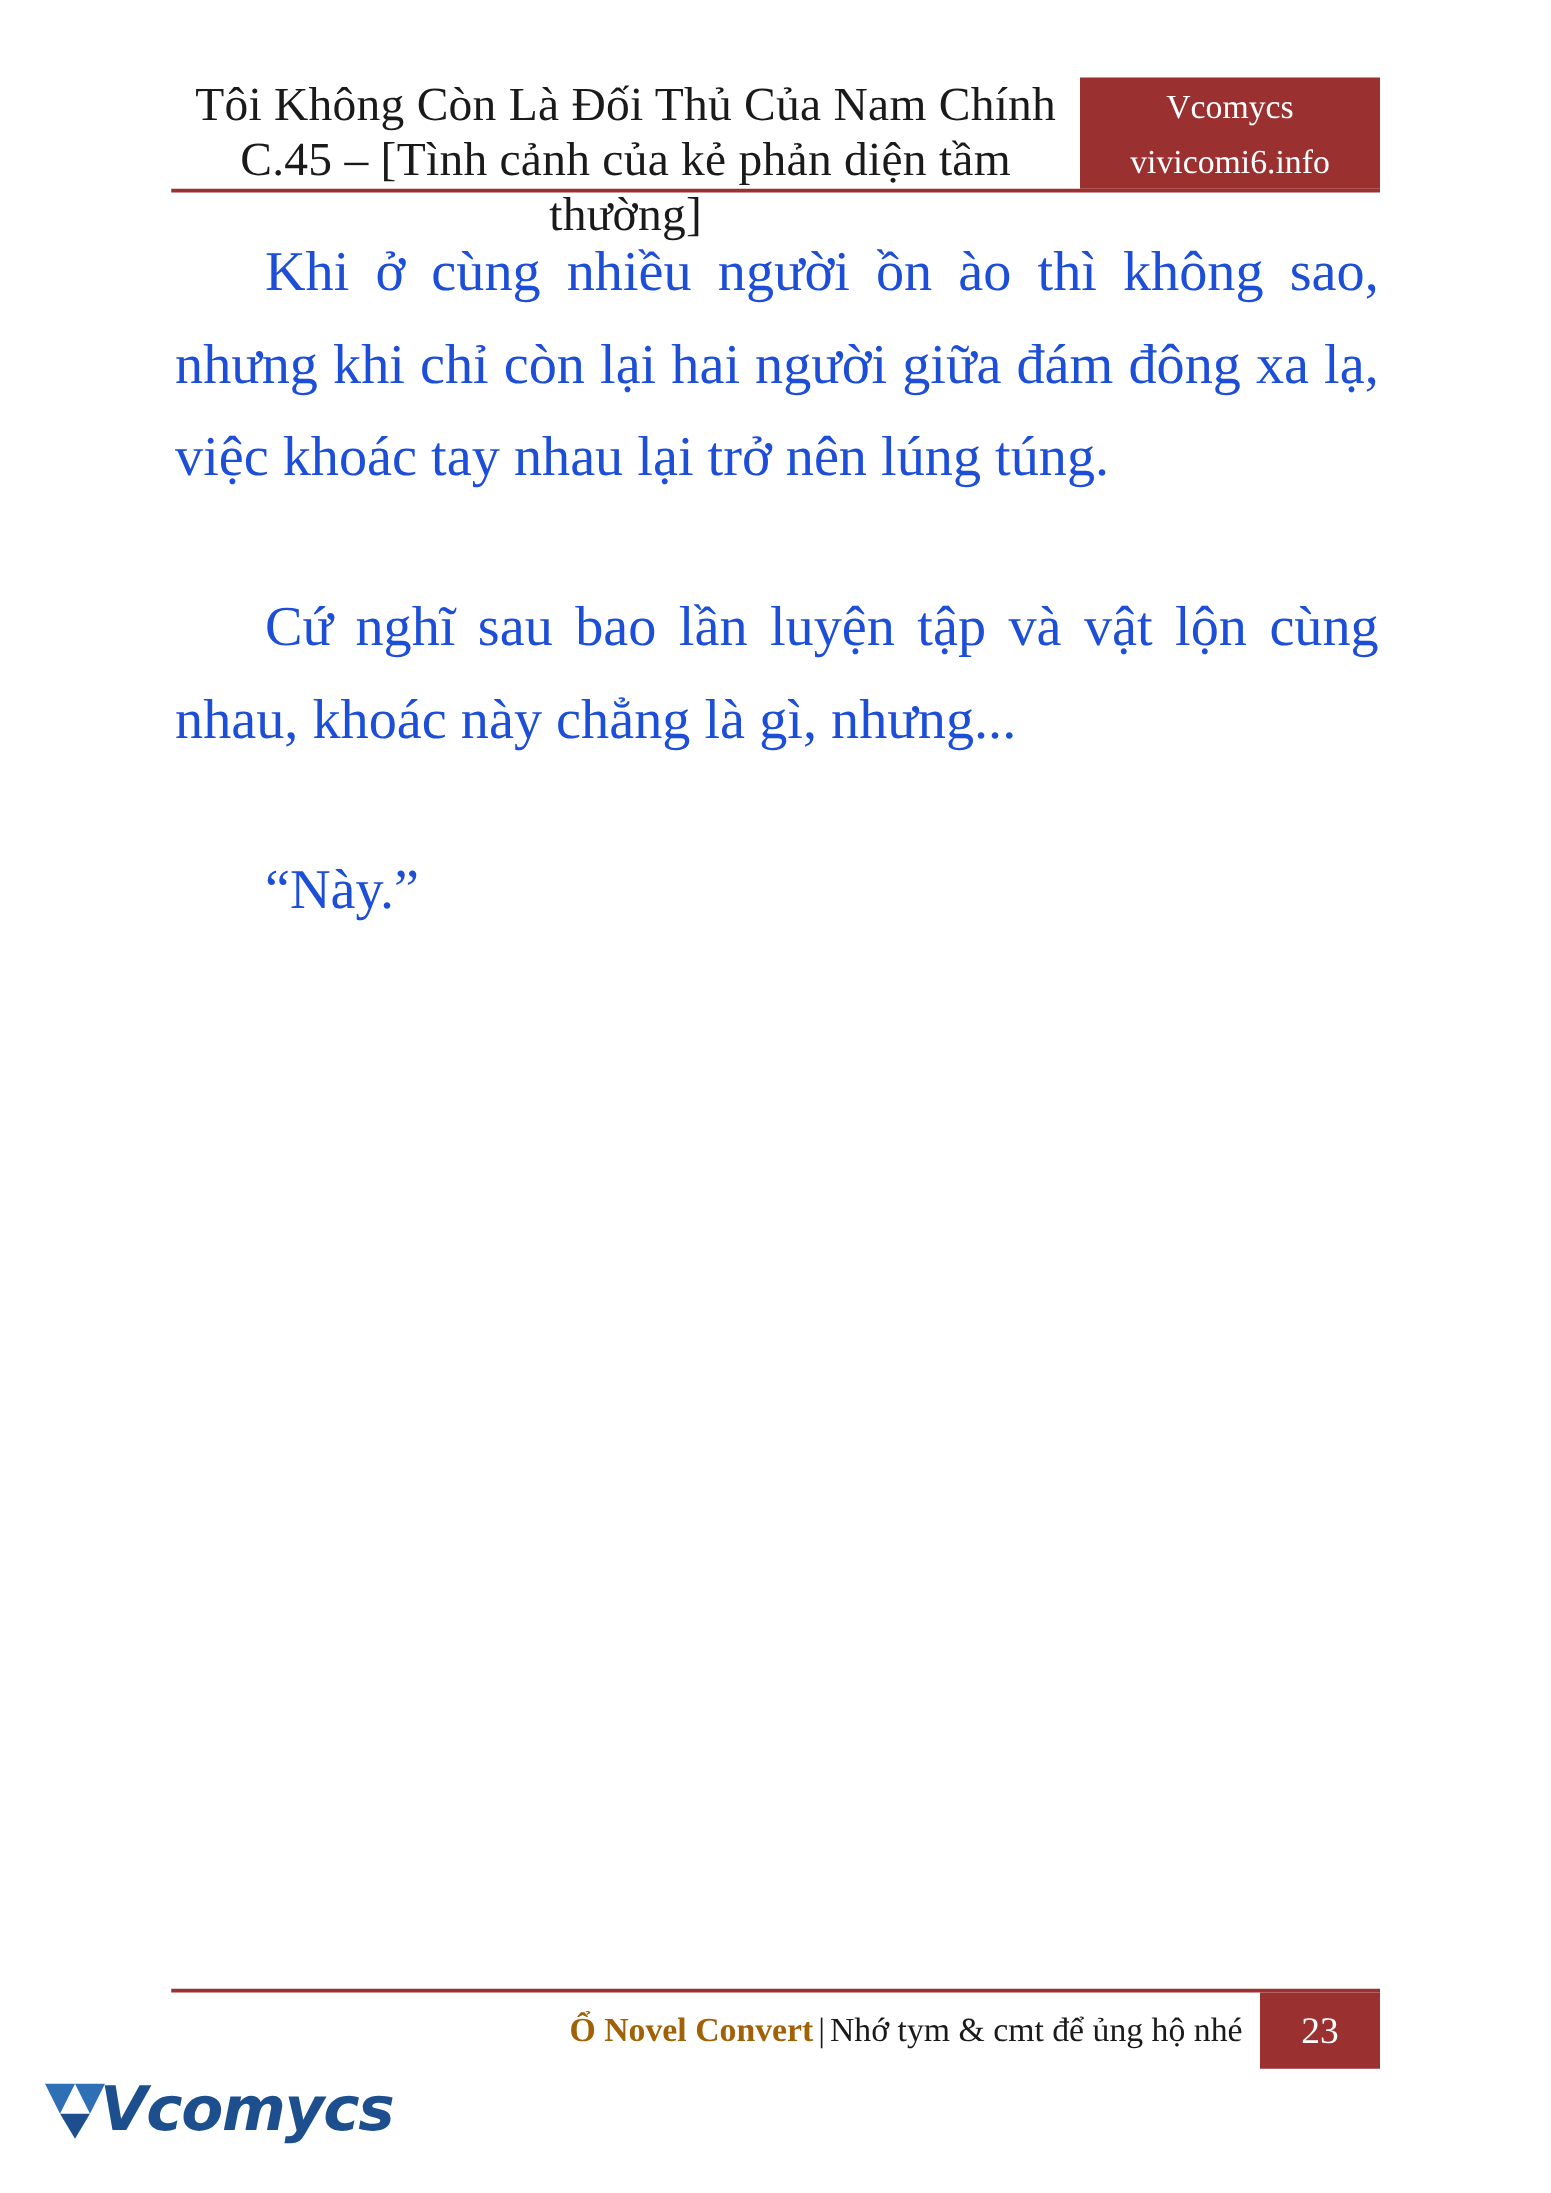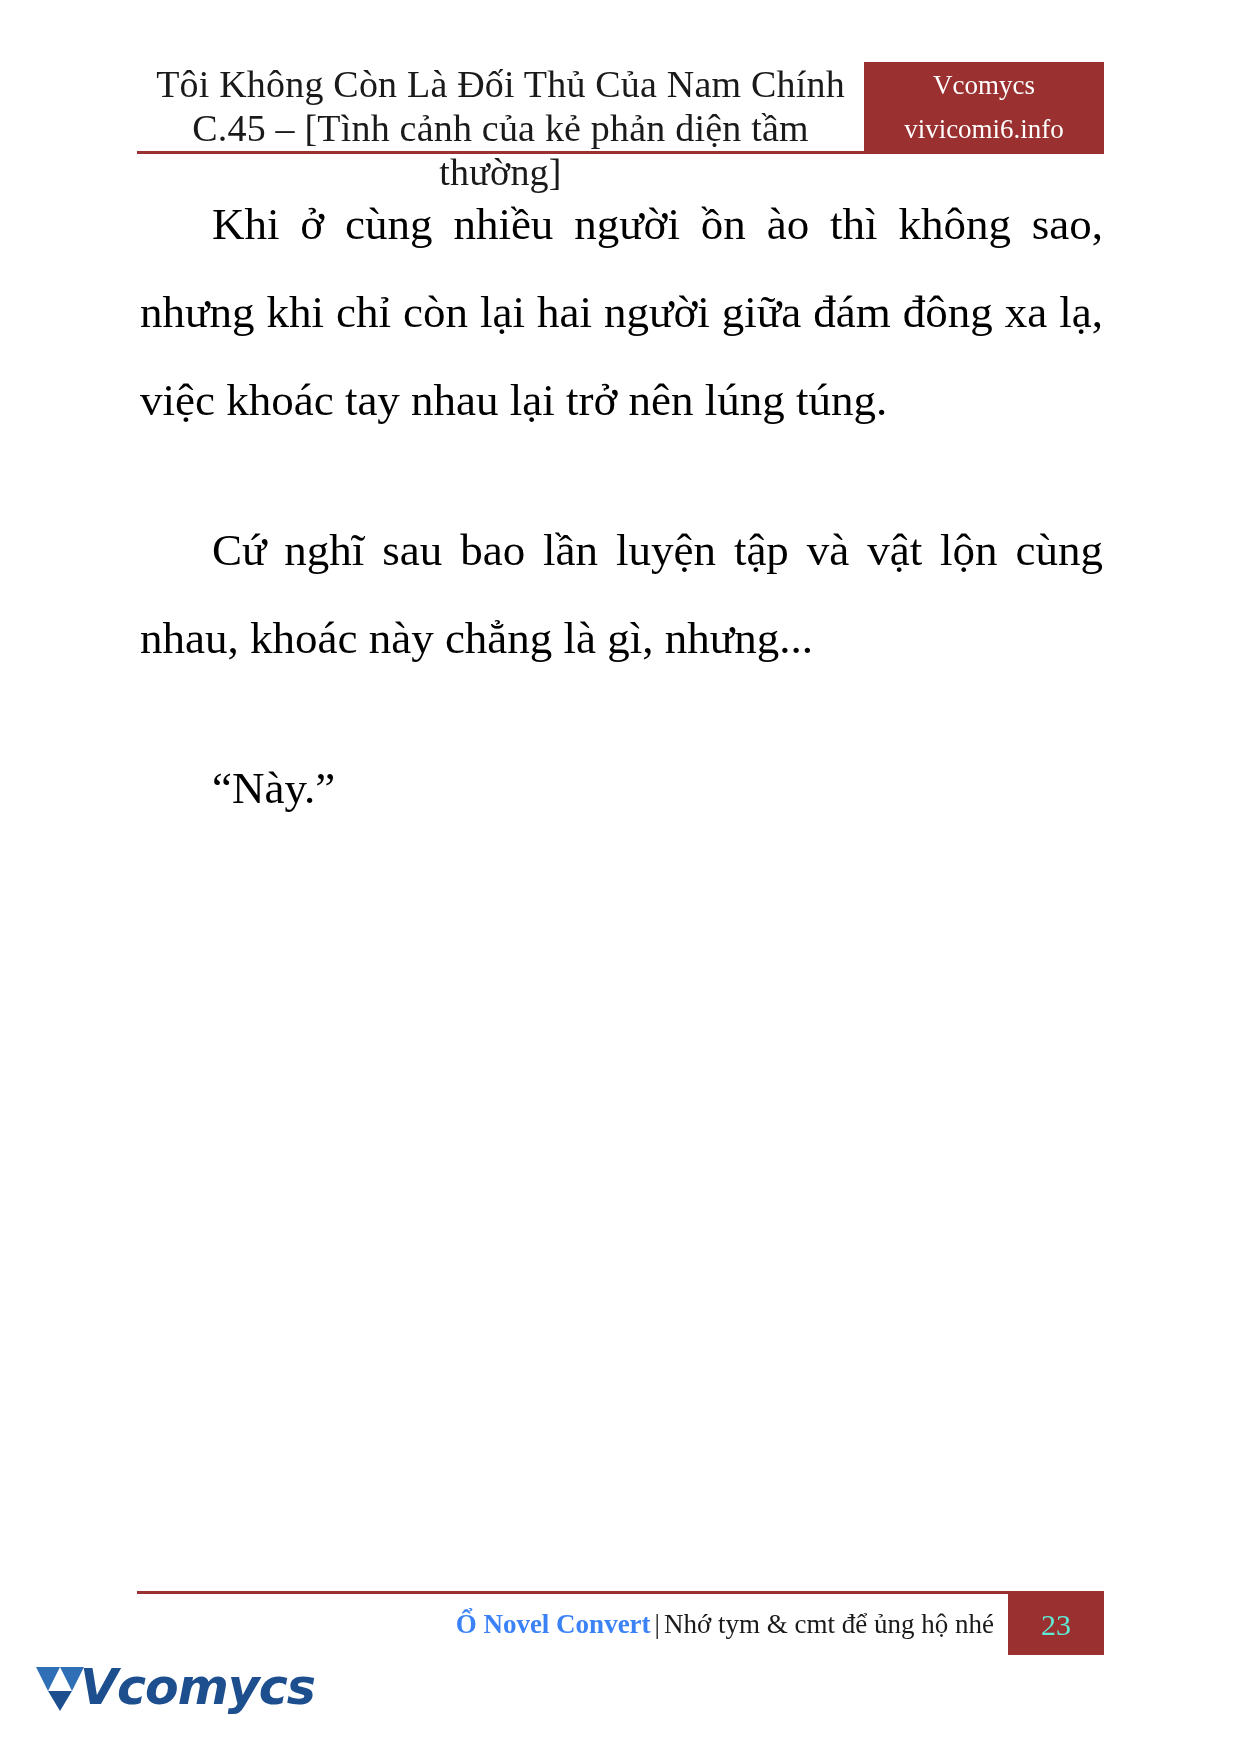--- a/index.html
+++ b/index.html
@@ -67,25 +67,25 @@
 
   
   .content {
     position: absolute;
     left: 140px;
     top: 180px;
     width: 963px;
   }
   .para {
     font-size: 45px;
-    line-height: 88px;
+    line-height: 74px;
     text-align: justify;
     text-indent: 72px;
     margin: 0 0 62px 0;
-    color: #000000;
+    color: #1d4ed8;
   }
   .para:last-child { margin-bottom: 0; }
   .para.nojustify { text-align: left; }
 
   
   .footer {
     position: absolute;
     left: 137px;
     top: 1591px;
     width: 967px;
@@ -104,32 +104,32 @@
     justify-content: flex-end;
   }
   .footer-text {
     font-size: 27px;
     line-height: 61px;
     color: #1a1a1a;
     white-space: nowrap;
     padding-right: 14px;
   }
   .footer-text .fb-brand {
-    color: #3b82f6;
+    color: #a16207;
     font-weight: bold;
   }
   .footer-text .sep {
     color: #1a1a1a;
     padding: 0 4px;
   }
   .footer-page {
     width: 96px;
     height: 61px;
     background: #9b3030;
-    color: #5eead4;
+    color: #ffffff;
     font-size: 30px;
     line-height: 61px;
     text-align: center;
   }
 
   
   .watermark {
     position: absolute;
     left: 34px;
     top: 1655px;

